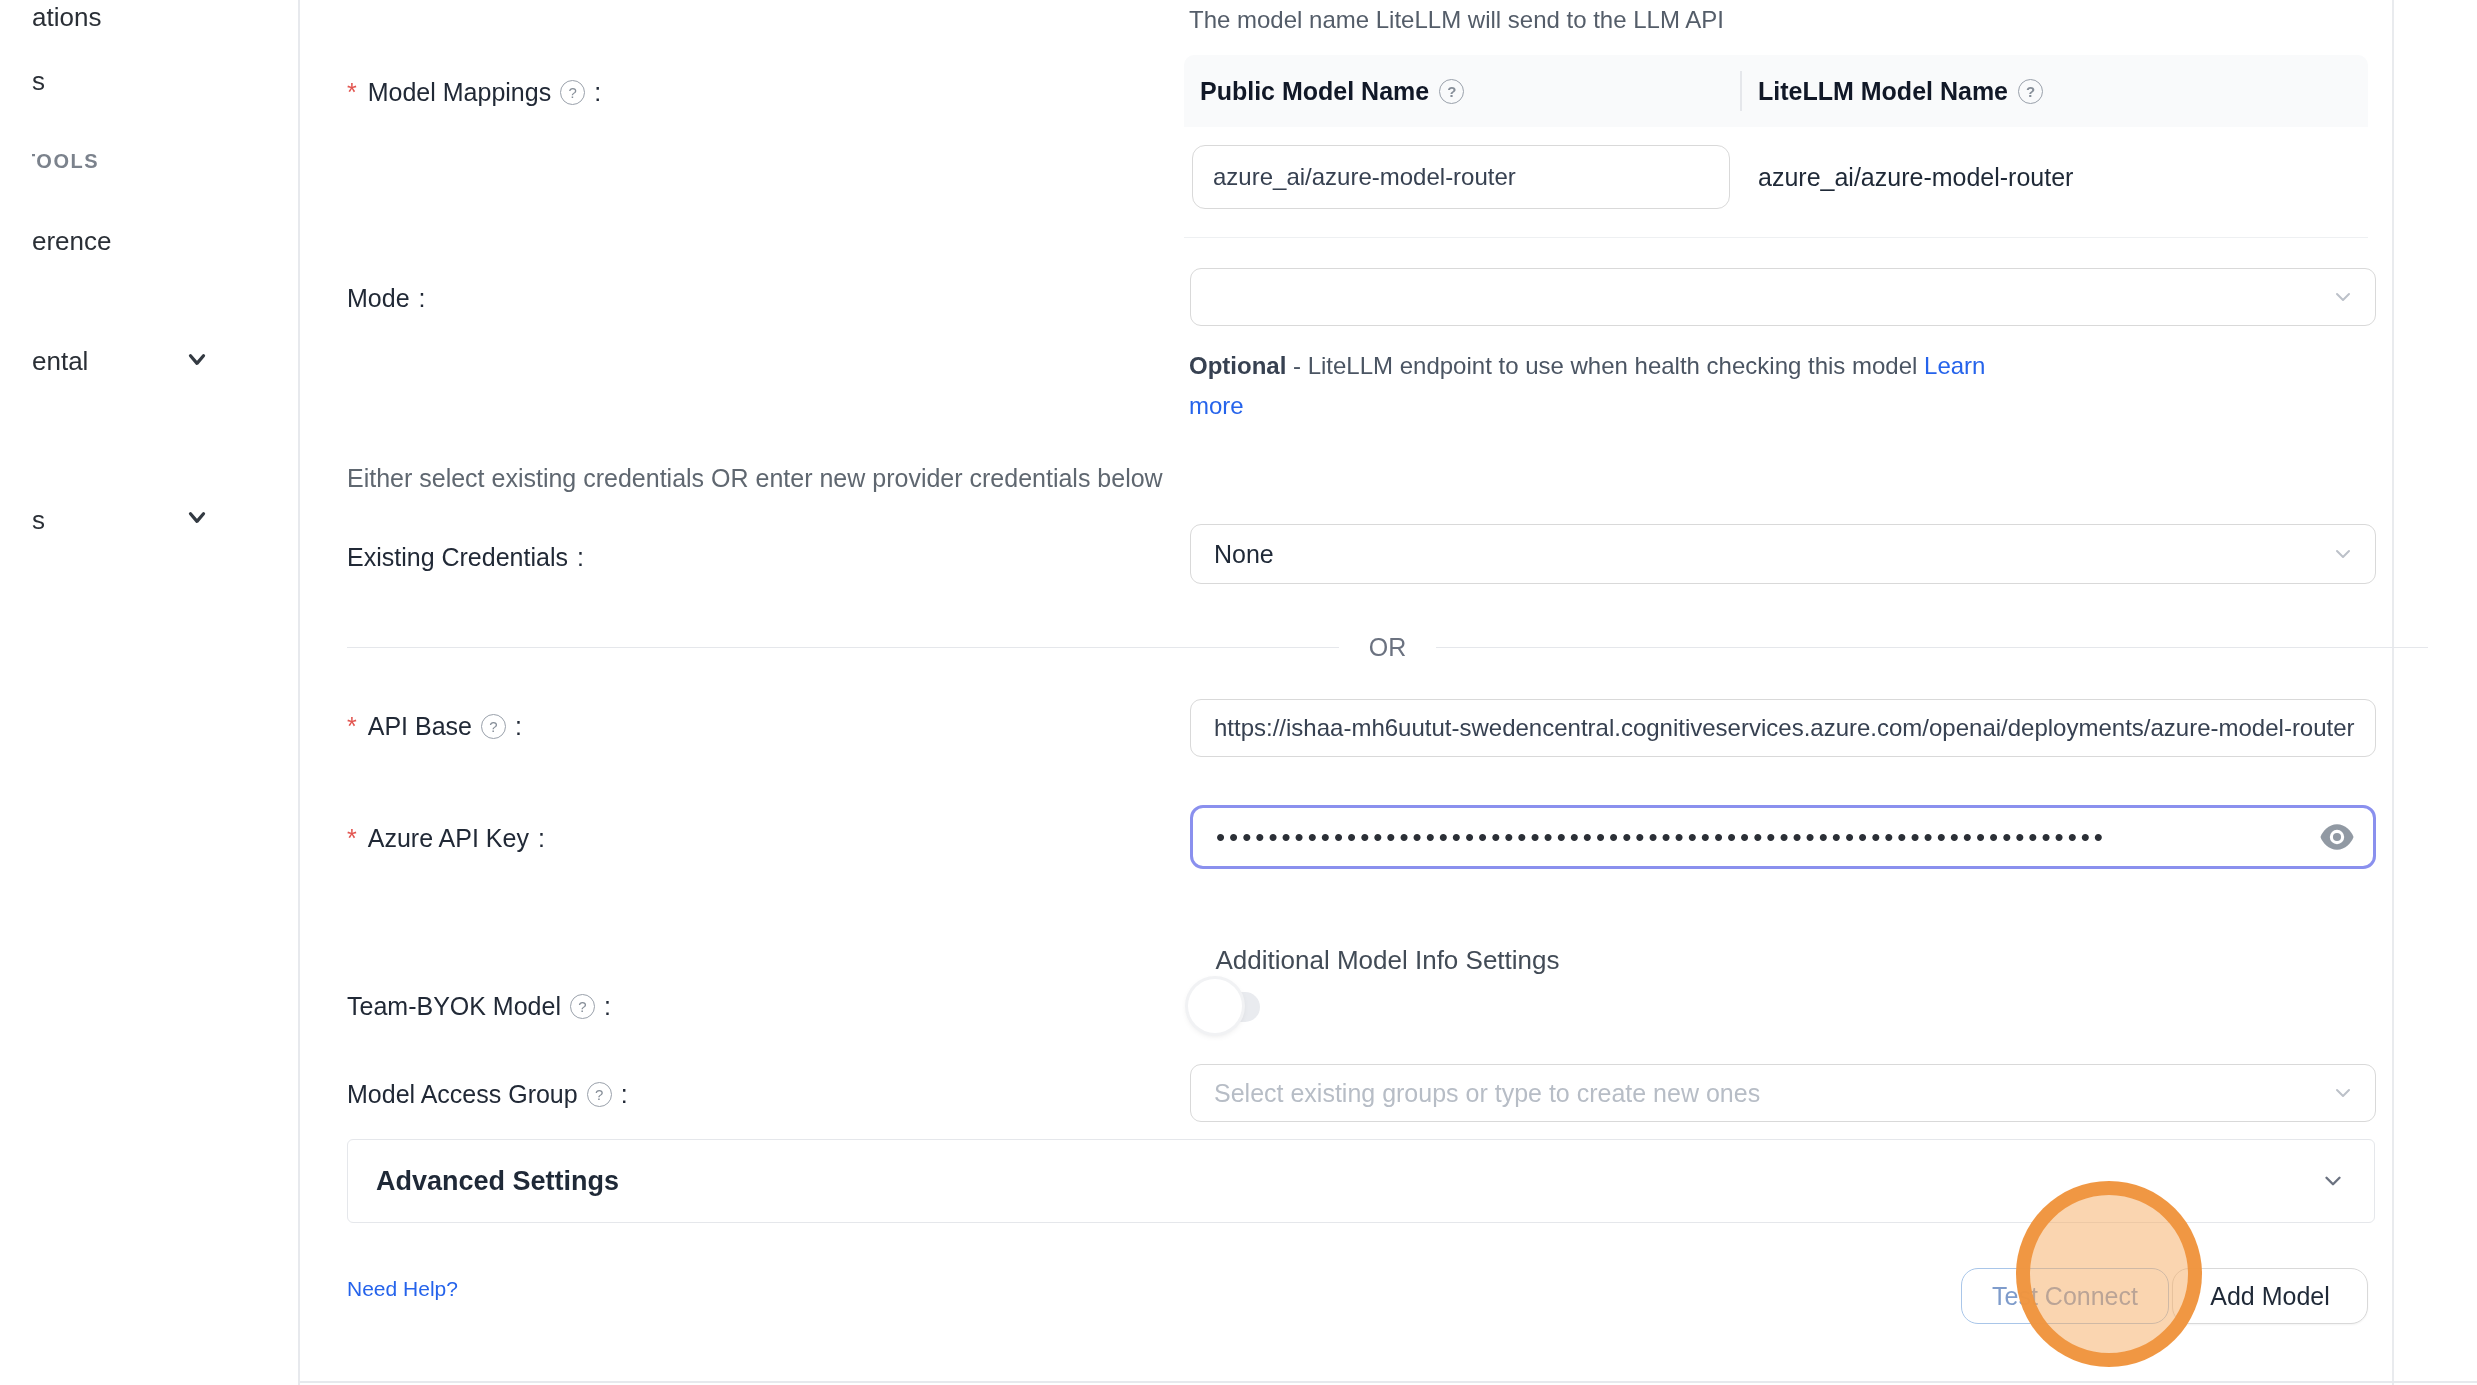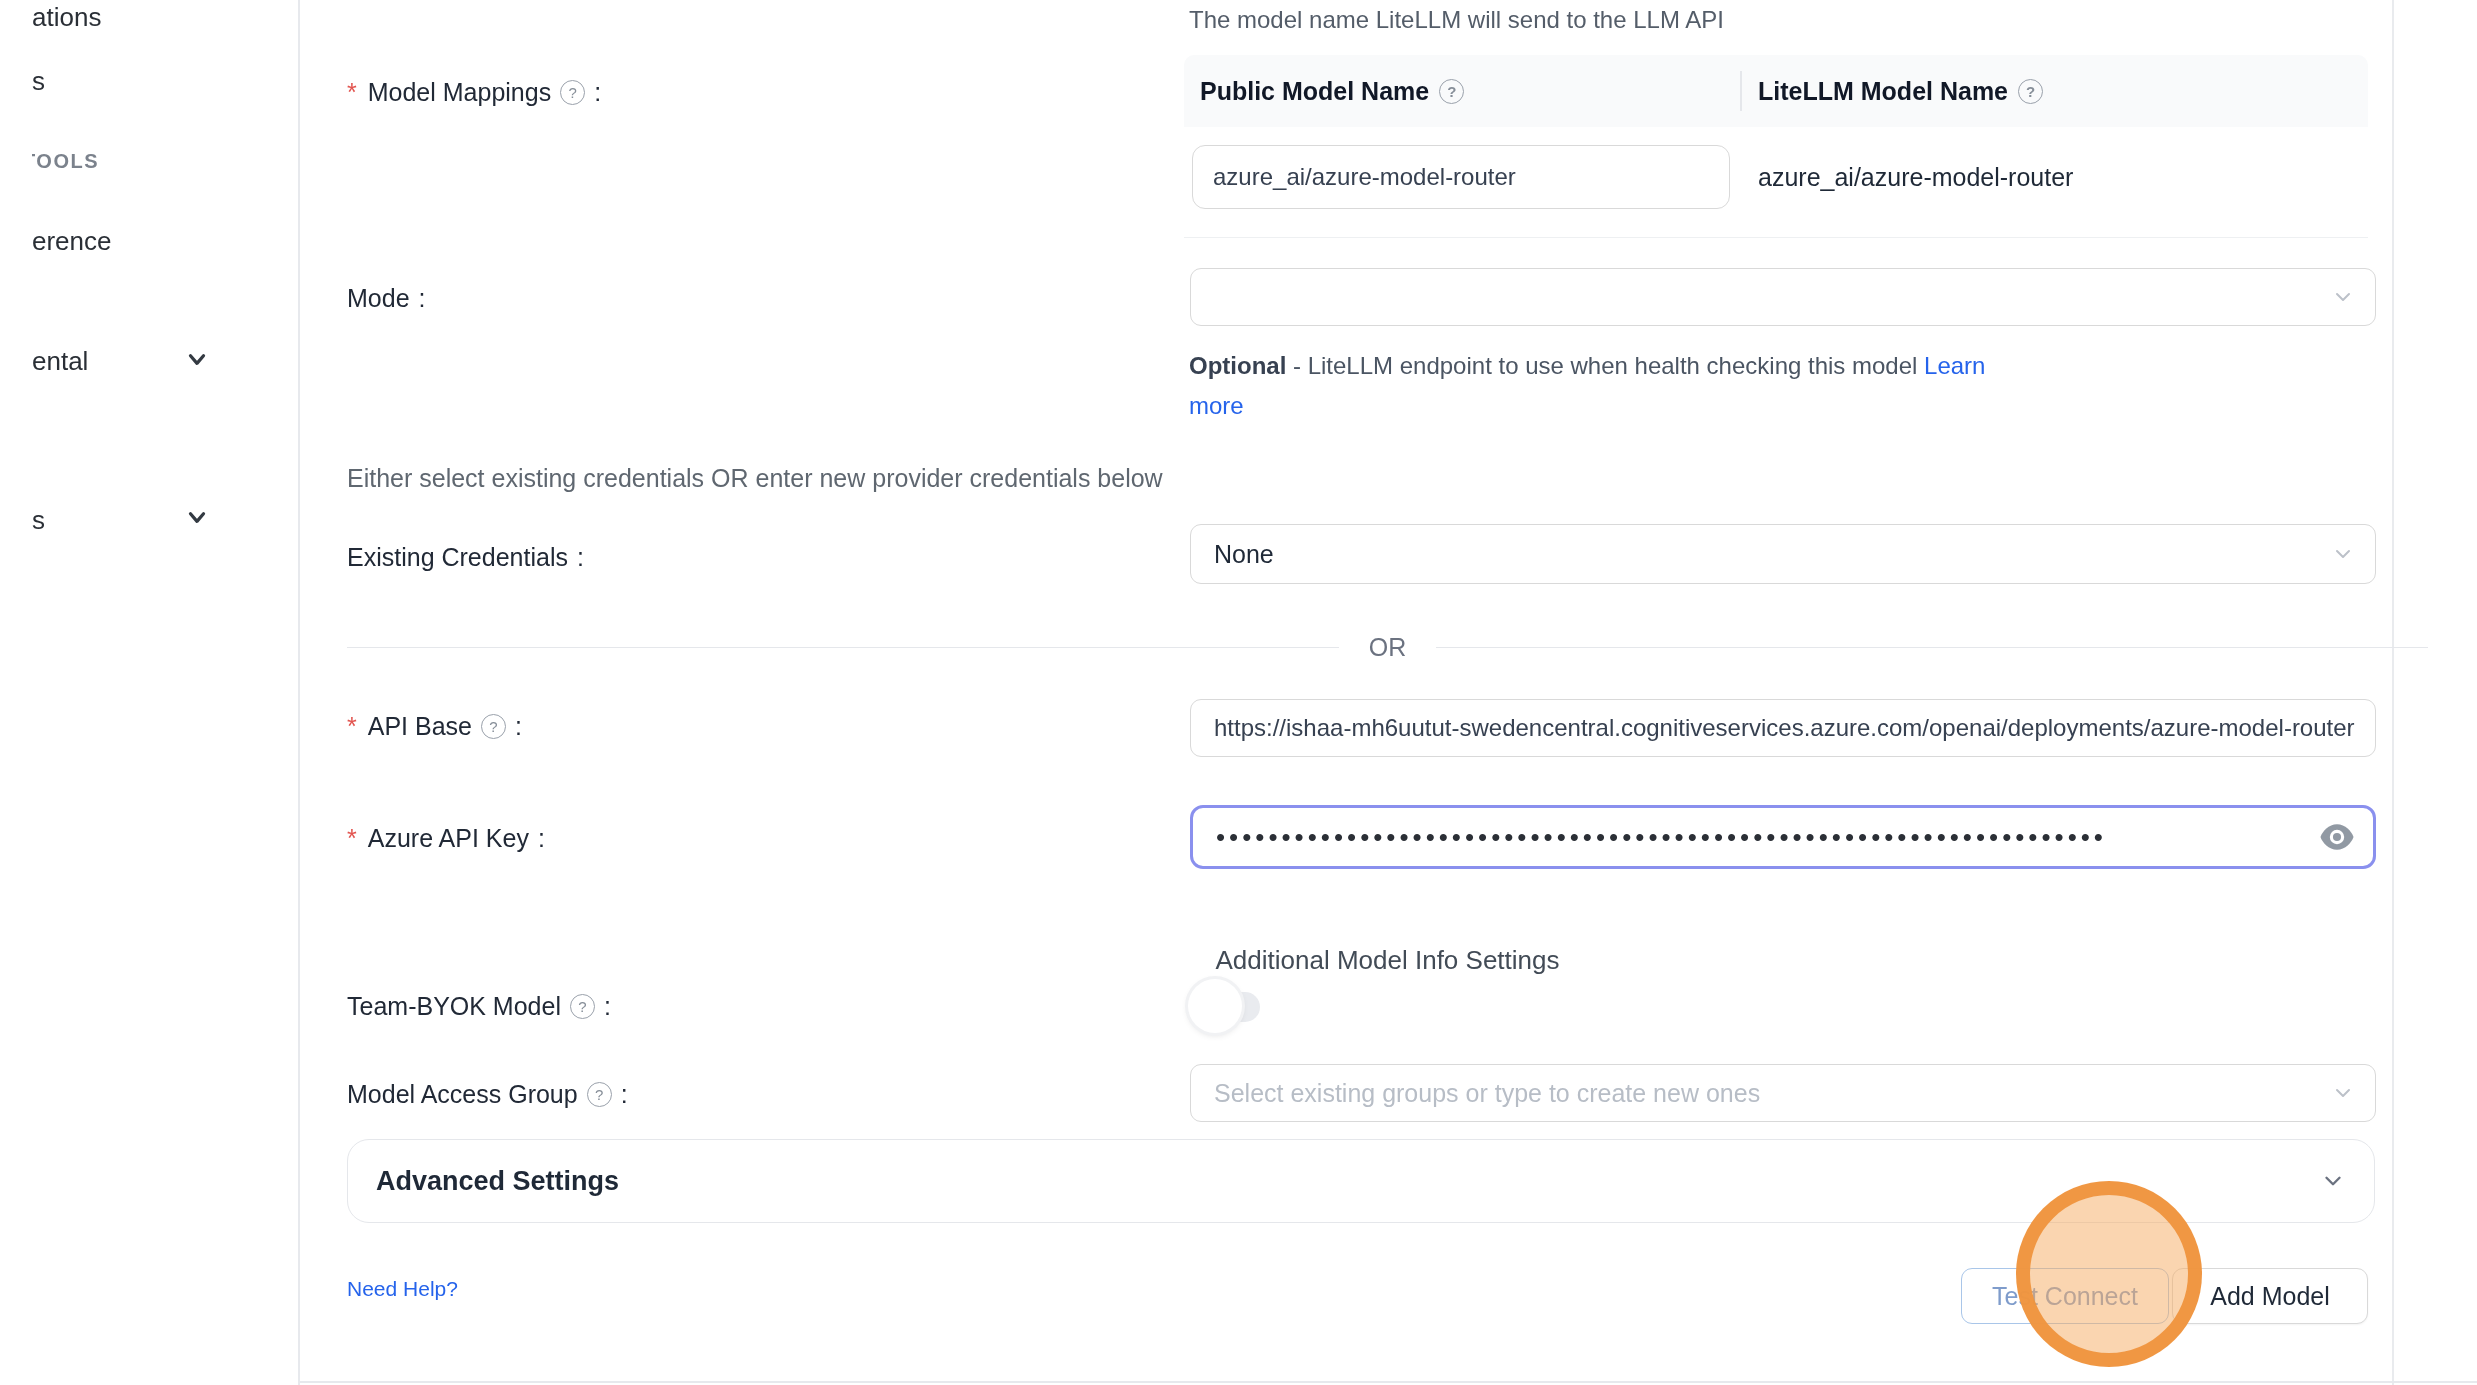--- a/index.html
+++ b/index.html
@@ -50,26 +50,26 @@
   .apikey{border:3px solid #8a90ee;border-radius:13px;}
   .dots{font-size:26px;letter-spacing:4px;color:#2b2f36;overflow:hidden;white-space:nowrap;line-height:1;}
   .eye{position:absolute;right:18px;top:50%;transform:translateY(-50%);width:36px;height:30px;}
   .nowrap-clip{white-space:nowrap;overflow:hidden;font-size:24px;color:#374151;flex:1;}
 
   .toggle{position:absolute;left:1196px;top:992px;width:64px;height:30px;border-radius:16px;background:#e9ebef;}
   .toggle .knob{position:absolute;left:-8px;top:-13px;width:54px;height:54px;border-radius:50%;background:#fff;
                 box-shadow:0 0 0 3px #f1f2f4,0 2px 7px rgba(0,0,0,0.13);}
 
   .advanced{position:absolute;left:347px;top:1139px;width:2028px;height:84px;box-sizing:border-box;
-            border:1.7px solid #e5e7eb;border-radius:22px;background:#fff;display:flex;align-items:center;
+            border:1.7px solid #e5e7eb;border-radius:6px;background:#fff;display:flex;align-items:center;
             padding:0 28px;justify-content:space-between;}
   .advanced .title{font-size:27px;font-weight:700;color:#1f2937;}
 
   .help-link{position:absolute;left:347px;top:1277px;font-size:21px;color:#2563eb;cursor:pointer;}
-  .btn{position:absolute;top:1268px;height:56px;box-sizing:border-box;border-radius:11px;display:flex;
+  .btn{position:absolute;top:1268px;height:56px;box-sizing:border-box;border-radius:17px;display:flex;
        align-items:center;justify-content:center;font-size:25px;background:#fff;cursor:pointer;}
   .btn-test{left:1961px;width:208px;border:1.7px solid #a9c6e9;color:#7f9ccb;}
   .btn-add{left:2172px;width:196px;border:1.7px solid #d9d9d9;color:#1f2937;box-shadow:0 1px 2px rgba(0,0,0,0.05);}
 
   .orange-ring{position:absolute;left:2016px;top:1181px;width:186px;height:186px;box-sizing:border-box;
                border:14px solid rgba(240,149,62,0.95);border-radius:50%;background:rgba(246,171,98,0.5);
                pointer-events:none;z-index:10;}
 
   .top-help{position:absolute;left:1189px;top:6px;font-size:24px;color:#545d69;}
   .mode-help{position:absolute;left:1189px;top:346px;width:840px;font-size:24px;color:#4b5563;line-height:40px;}

